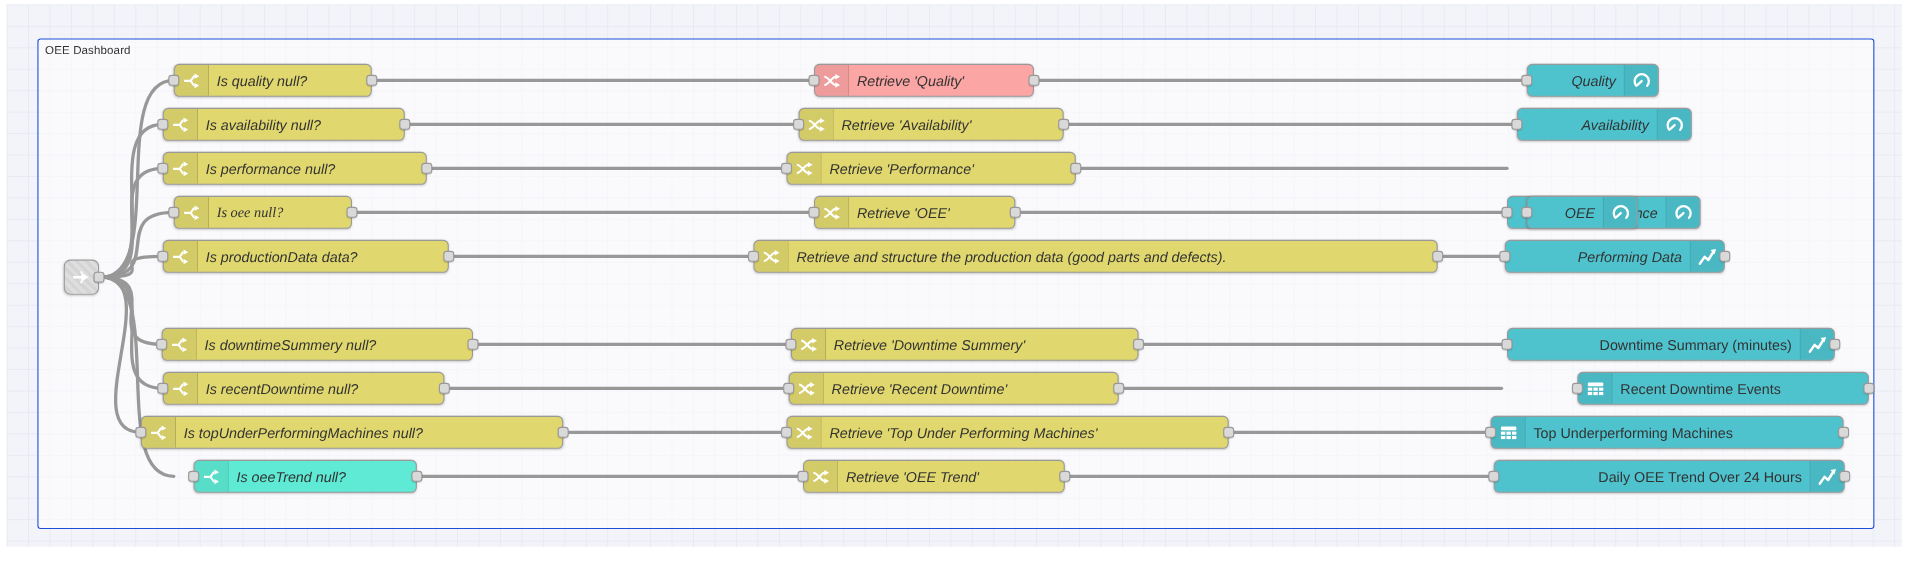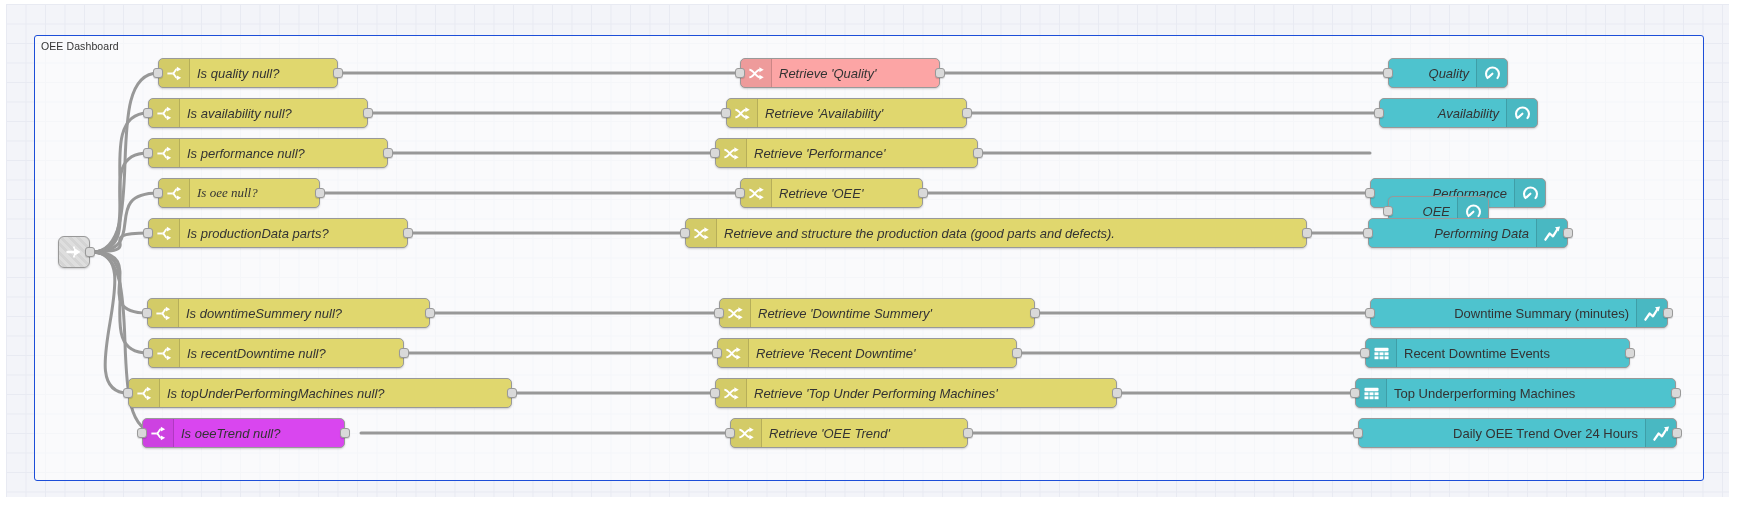--- a/index.html
+++ b/index.html
@@ -264,21 +264,21 @@
             <path d="M2.5 14 C7 14 9.5 6 13.5 6"></path>
           </g>
           <polygon points="13,11.4 17.6,14 13,16.6" fill="#fff"></polygon>
           <polygon points="13,3.4 17.6,6 13,8.6" fill="#fff"></polygon>
         </svg>
       </div>
       <div class="nlabel it lpad">Retrieve 'OEE'</div>
       <div class="port in"></div>
       <div class="port out"></div>
     </div>
-    <div class="node" style="left: 1388px; top: 178px; width: 101px; background: rgb(78, 195, 206); margin-top: 18px;">
+    <div class="node" style="left: 1388px; top: 178px; width: 101px; background: rgb(78, 195, 206);">
       <div class="iconbox right">
         <svg width="19" height="19" viewBox="0 0 20 20">
           <path d="M4.8 14.8 A6.8 6.8 0 1 1 15.2 14.8" stroke="#fff" stroke-width="2.2" fill="none" stroke-linecap="round"></path>
           <line x1="9.9" y1="10.2" x2="6" y2="13.8" stroke="#fff" stroke-width="2.2" stroke-linecap="round"></line>
         </svg>
       </div>
       <div class="nlabel it rpad">OEE</div>
       <div class="port in"></div>
     </div>
     <div class="node" style="left: 148px; top: 218px; width: 260px; background: rgb(224, 215, 110);">
@@ -286,21 +286,21 @@
         <svg width="19" height="19" viewBox="0 0 20 20">
           <g stroke="#fff" stroke-width="2" fill="none">
             <path d="M2.5 10 H8"></path>
             <path d="M8 10 C10.5 10 10.5 5.5 12.5 5.5"></path>
             <path d="M8 10 C10.5 10 10.5 14.5 12.5 14.5"></path>
           </g>
           <polygon points="12.5,3 17,5.5 12.5,8" fill="#fff"></polygon>
           <polygon points="12.5,12 17,14.5 12.5,17" fill="#fff"></polygon>
         </svg>
       </div>
-      <div class="nlabel it lpad">Is productionData parts?</div>
+      <div class="nlabel it lpad">Is productionData data?</div>
       <div class="port in"></div>
       <div class="port out"></div>
     </div>
     <div class="node" style="left: 685px; top: 218px; width: 622px; background: rgb(224, 215, 110);">
       <div class="iconbox left">
         <svg width="19" height="19" viewBox="0 0 20 20">
           <g stroke="#fff" stroke-width="2" fill="none">
             <path d="M2.5 6 C7 6 9.5 14 13.5 14"></path>
             <path d="M2.5 14 C7 14 9.5 6 13.5 6"></path>
           </g>
@@ -389,21 +389,21 @@
             <path d="M2.5 14 C7 14 9.5 6 13.5 6"></path>
           </g>
           <polygon points="13,11.4 17.6,14 13,16.6" fill="#fff"></polygon>
           <polygon points="13,3.4 17.6,6 13,8.6" fill="#fff"></polygon>
         </svg>
       </div>
       <div class="nlabel it lpad">Retrieve 'Recent Downtime'</div>
       <div class="port in"></div>
       <div class="port out"></div>
     </div>
-    <div class="node" style="left: 1365px; top: 338px; width: 265px; background: rgb(78, 195, 206);">
+    <div class="node" style="left: 1434px; top: 338px; width: 265px; background: rgb(78, 195, 206);">
       <div class="iconbox left">
         <svg width="19" height="19" viewBox="0 0 20 20">
           <rect x="2.6" y="4" width="14.8" height="3.6" rx="1" fill="#fff"></rect>
           <g fill="#fff">
             <rect x="2.6" y="8.8" width="4.2" height="3"></rect>
             <rect x="7.9" y="8.8" width="4.2" height="3"></rect>
             <rect x="13.2" y="8.8" width="4.2" height="3"></rect>
             <rect x="2.6" y="13" width="4.2" height="3"></rect>
             <rect x="7.9" y="13" width="4.2" height="3"></rect>
             <rect x="13.2" y="13" width="4.2" height="3"></rect>
@@ -456,21 +456,21 @@
             <rect x="2.6" y="13" width="4.2" height="3"></rect>
             <rect x="7.9" y="13" width="4.2" height="3"></rect>
             <rect x="13.2" y="13" width="4.2" height="3"></rect>
           </g>
         </svg>
       </div>
       <div class="nlabel lpad">Top Underperforming Machines</div>
       <div class="port in"></div>
       <div class="port out"></div>
     </div>
-    <div class="node" style="left: 142px; top: 418px; width: 203px; background: #d946ef;">
+    <div class="node" style="left: 176px; top: 418px; width: 203px; background: #5eead4;">
       <div class="iconbox left">
         <svg width="19" height="19" viewBox="0 0 20 20">
           <g stroke="#fff" stroke-width="2" fill="none">
             <path d="M2.5 10 H8"></path>
             <path d="M8 10 C10.5 10 10.5 5.5 12.5 5.5"></path>
             <path d="M8 10 C10.5 10 10.5 14.5 12.5 14.5"></path>
           </g>
           <polygon points="12.5,3 17,5.5 12.5,8" fill="#fff"></polygon>
           <polygon points="12.5,12 17,14.5 12.5,17" fill="#fff"></polygon>
         </svg>

